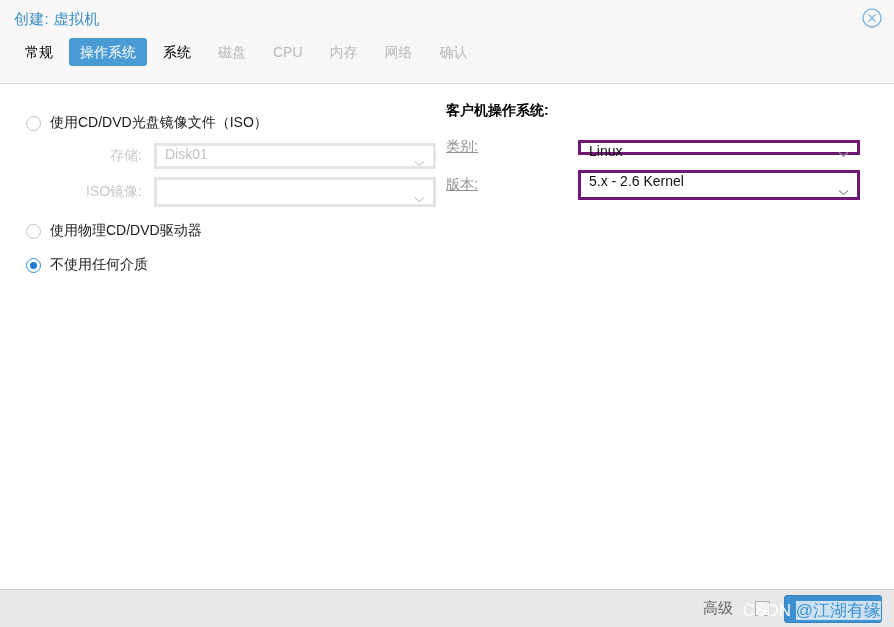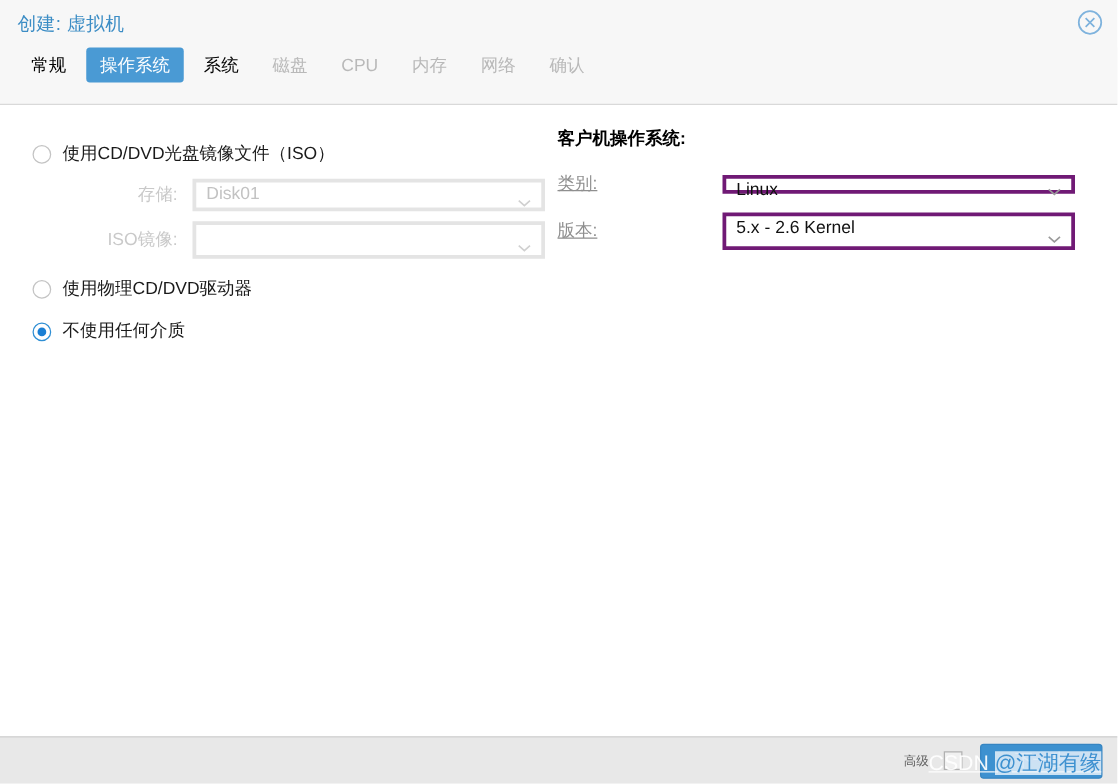--- a/index.html
+++ b/index.html
@@ -229,23 +229,23 @@
     background: #e8e8e8;
     border-top: 1px solid #cfcfcf;
     display: flex;
     align-items: center;
     justify-content: flex-end;
     padding-right: 12px;
     box-sizing: border-box;
     position: relative;
   }
   .adv-label {
-    font-size: 10px;
+    font-size: 15px;
     color: #5f5f5f;
-    margin-right: 12px;
+    margin-right: 22px;
   }
   .checkbox {
     width: 15px;
     height: 15px;
     border: 1px solid #b0b0b0;
     background: #f0f0f0;
     box-sizing: border-box;
     margin-right: 14px;
     cursor: pointer;
   }
@@ -269,21 +269,20 @@
   .watermark {
     position: absolute;
     right: 13px;
     bottom: 5px;
     font-size: 17px;
     color: #ffffff;
     opacity: 0.92;
     white-space: nowrap;
     pointer-events: none;
     letter-spacing: 0px;
-    text-decoration: underline;
   }
   .watermark .wm-blue {
     color: #3d91d0;
     background: #d9e9f6;
   }
 </style>
 </head>
 <body>
 
 <div class="window">

